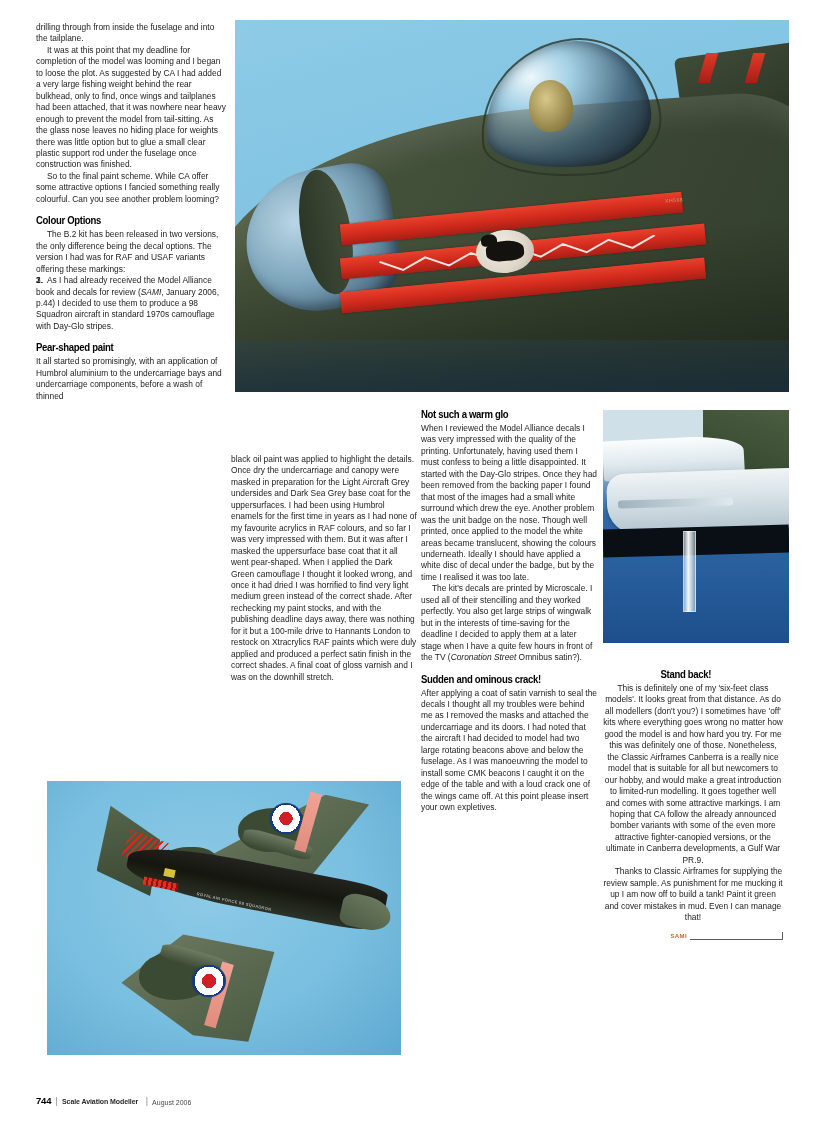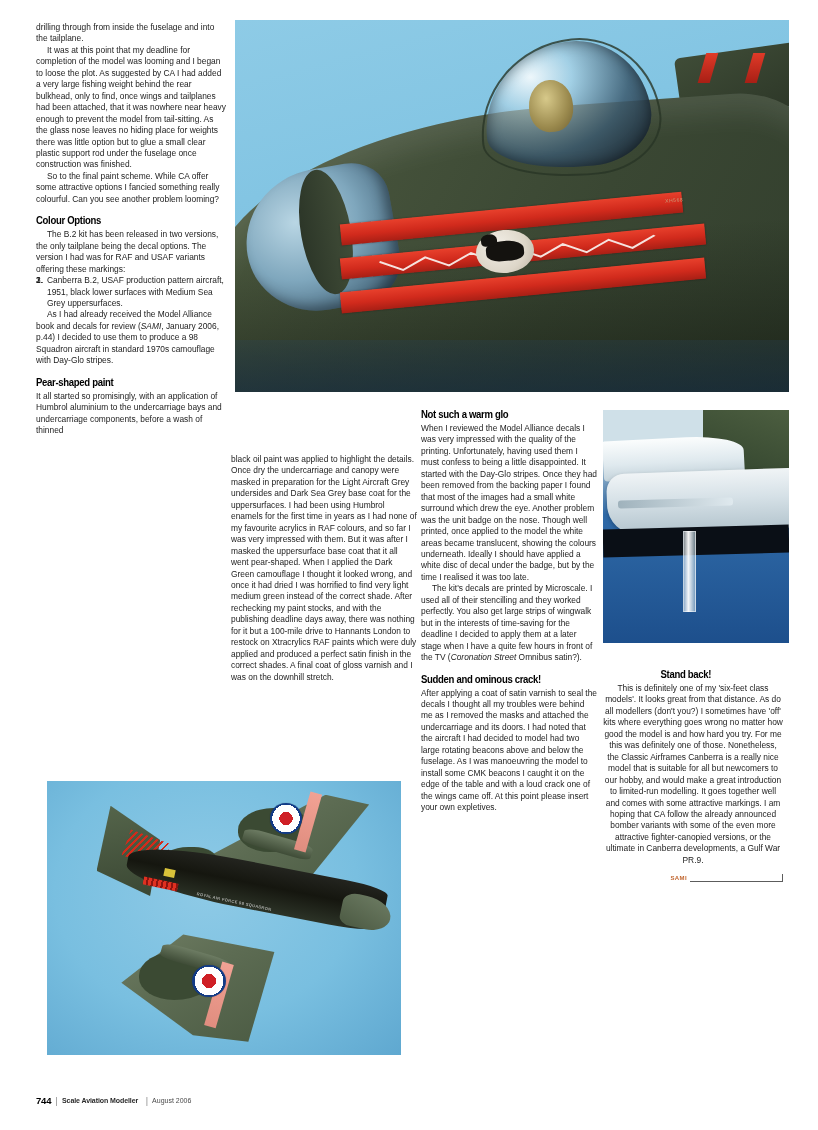--- a/index.html
+++ b/index.html
@@ -272,21 +272,21 @@
     font-size:6px;font-weight:bold;letter-spacing:.4px;
     color:#c1662f;line-height:7px;
   }
   .endmark .rule{
     flex:0 0 92px;height:7px;
     border-bottom:1px solid #5c5c5c;
     border-right:1px solid #5c5c5c;
   }
   .footer{
     position:absolute;left:36px;bottom:24px;
-    display:flex;align-items:center;gap:4px;
+    display:flex;align-items:flex-end;gap:4px;
     font-size:7.2px;color:#2a2a2a;
   }
   .footer .pg{font-weight:bold;font-size:9.5px;color:#000;letter-spacing:-.2px;}
   .footer .sep{color:#8a8a8a;font-size:9px;}
   .footer .mag{font-weight:bold;font-size:7.4px;letter-spacing:-.1px;transform:scaleX(.95);transform-origin:left;}
   .footer .date{color:#4a4a4a;font-size:7px;}
 </style>
 </head>
 <body>
 
@@ -320,32 +320,31 @@
       <div class="ground"></div>
     </div>
   </div>
 
   <div class="col" id="col1" style="left:36px;top:22px;width:190px;">
     <p>drilling through from inside the fuselage and into the tailplane.</p>
     <p class="ind">It was at this point that my deadline for completion of the model was looming and I began to loose the plot. As suggested by CA I had added a very large fishing weight behind the rear bulkhead, only to find, once wings and tailplanes had been attached, that it was nowhere near heavy enough to prevent the model from tail-sitting. As the glass nose leaves no hiding place for weights there was little option but to glue a small clear plastic support rod under the fuselage once construction was finished.</p>
     <p class="ind">So to the final paint scheme. While CA offer some attractive options I fancied something really colourful. Can you see another problem looming?</p>
 
     <div class="head">Colour Options</div>
-    <p class="ind">The B.2 kit has been released in two versions, the only tailplane being the decal options. The version I had was for RAF and USAF variants offering these markings:</p>
+    <p class="ind">The B.2 kit has been released in two versions, the only difference being the decal options. The version I had was for RAF and USAF variants offering these markings:</p>
 
     <ol class="markings">
       <li>
         <span class="num">1.</span>
       </li>
       <li>
         <span class="num">2.</span>
       </li>
       <li>
         <span class="num">3.</span>
-        <span>Canberra B.2, USAF production pattern aircraft, 1951, black lower surfaces with Medium Sea Grey uppersurfaces.</span>
       </li>
     </ol>
 
     <p class="ind"><span>As I had already received the Model Alliance book and decals for review (</span><i>SAMI</i><span>, January 2006, p.44) I decided to use them to produce a 98 Squadron aircraft in standard 1970s camouflage with Day-Glo stripes.</span></p>
 
     <div class="head">Pear-shaped paint</div>
     <p>It all started so promisingly, with an application of Humbrol aluminium to the undercarriage bays and undercarriage components, before a wash of thinned</p>
   </div>
 
   <div class="col" id="col2" style="left:231px;top:408px;width:186px;margin-top:46px;">
@@ -370,20 +369,21 @@
       <div class="body"></div>
       <div class="panel"></div>
       <div class="shadow"></div>
       <div class="rod"></div>
     </div>
   </div>
 
   <div class="col" id="col4" style="left:603px;top:668px;width:180px;text-align:center;">
     <div class="head first">Stand back!</div>
     <p>This is definitely one of my 'six-feet class models'. It looks great from that distance. As do all modellers (don't you?) I sometimes have 'off' kits where everything goes wrong no matter how good the model is and how hard you try. For me this was definitely one of those. Nonetheless, the Classic Airframes Canberra is a really nice model that is suitable for all but newcomers to our hobby, and would make a great introduction to limited-run modelling. It goes together well and comes with some attractive markings. I am hoping that CA follow the already announced bomber variants with some of the even more attractive fighter-canopied versions, or the ultimate in Canberra developments, a Gulf War PR.9.</p>
+    <p class="ind">Thanks to Classic Airframes for supplying the review sample. As punishment for me mucking it up I am now off to build a tank! Paint it green and cover mistakes in mud. Even I can manage that!</p>
 
     <div class="endmark">
       <span class="sami">SAMI</span>
       <span class="rule"></span>
     </div>
   </div>
 
   <div class="photo" id="photo-bottom" style="left:47px;top:781px;width:354px;height:274px;">
     <div class="inner">
       <div class="sky3"></div>

